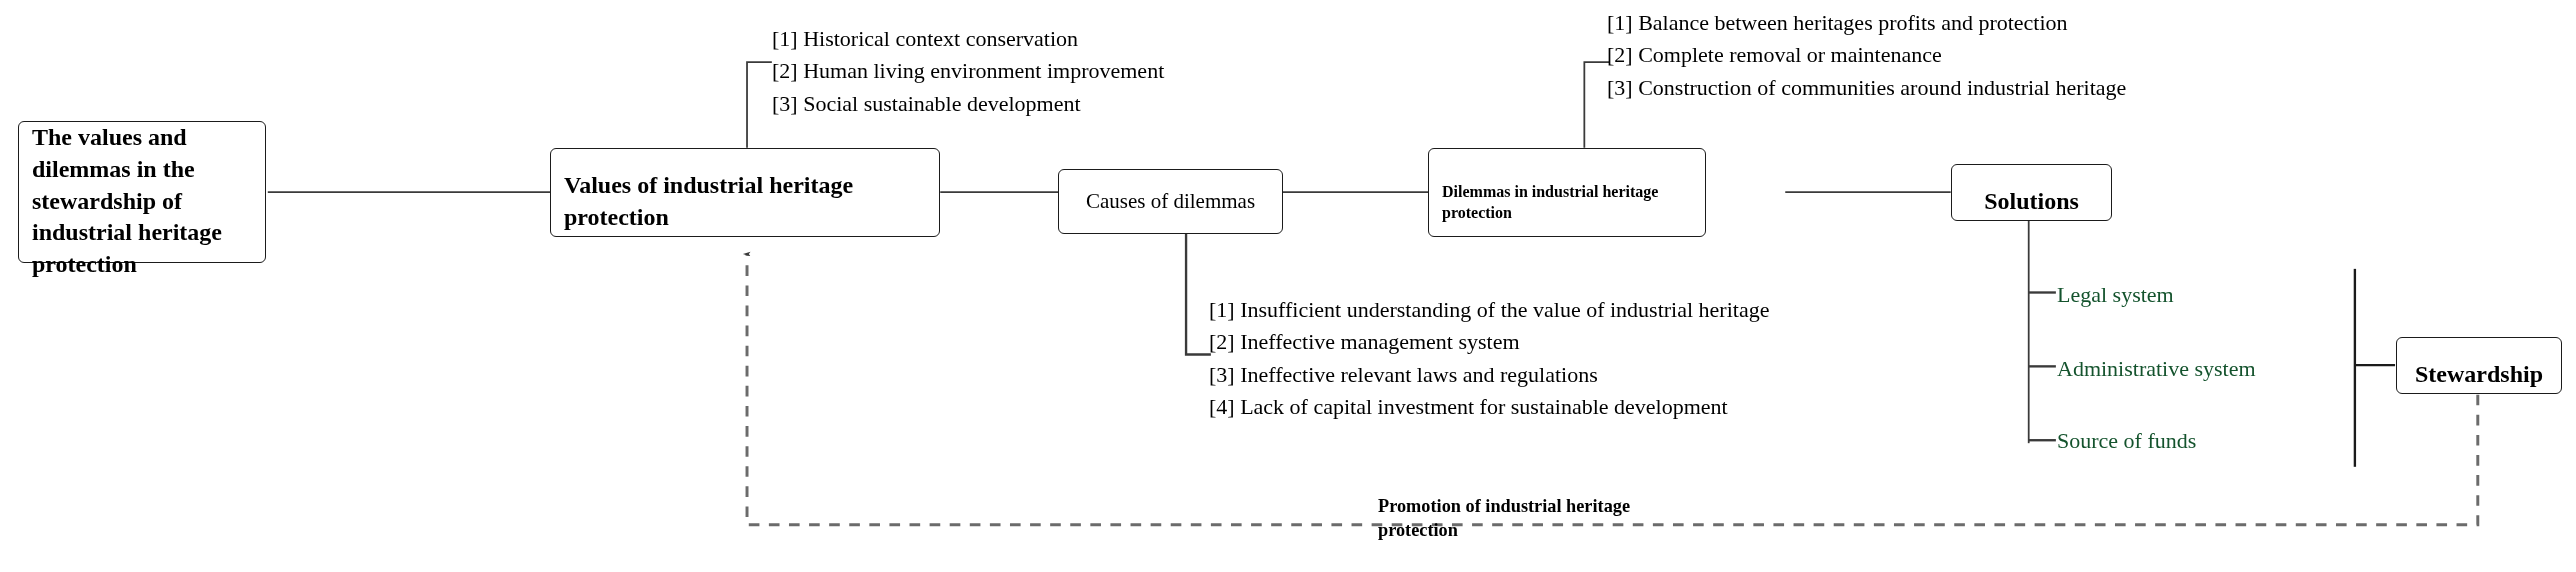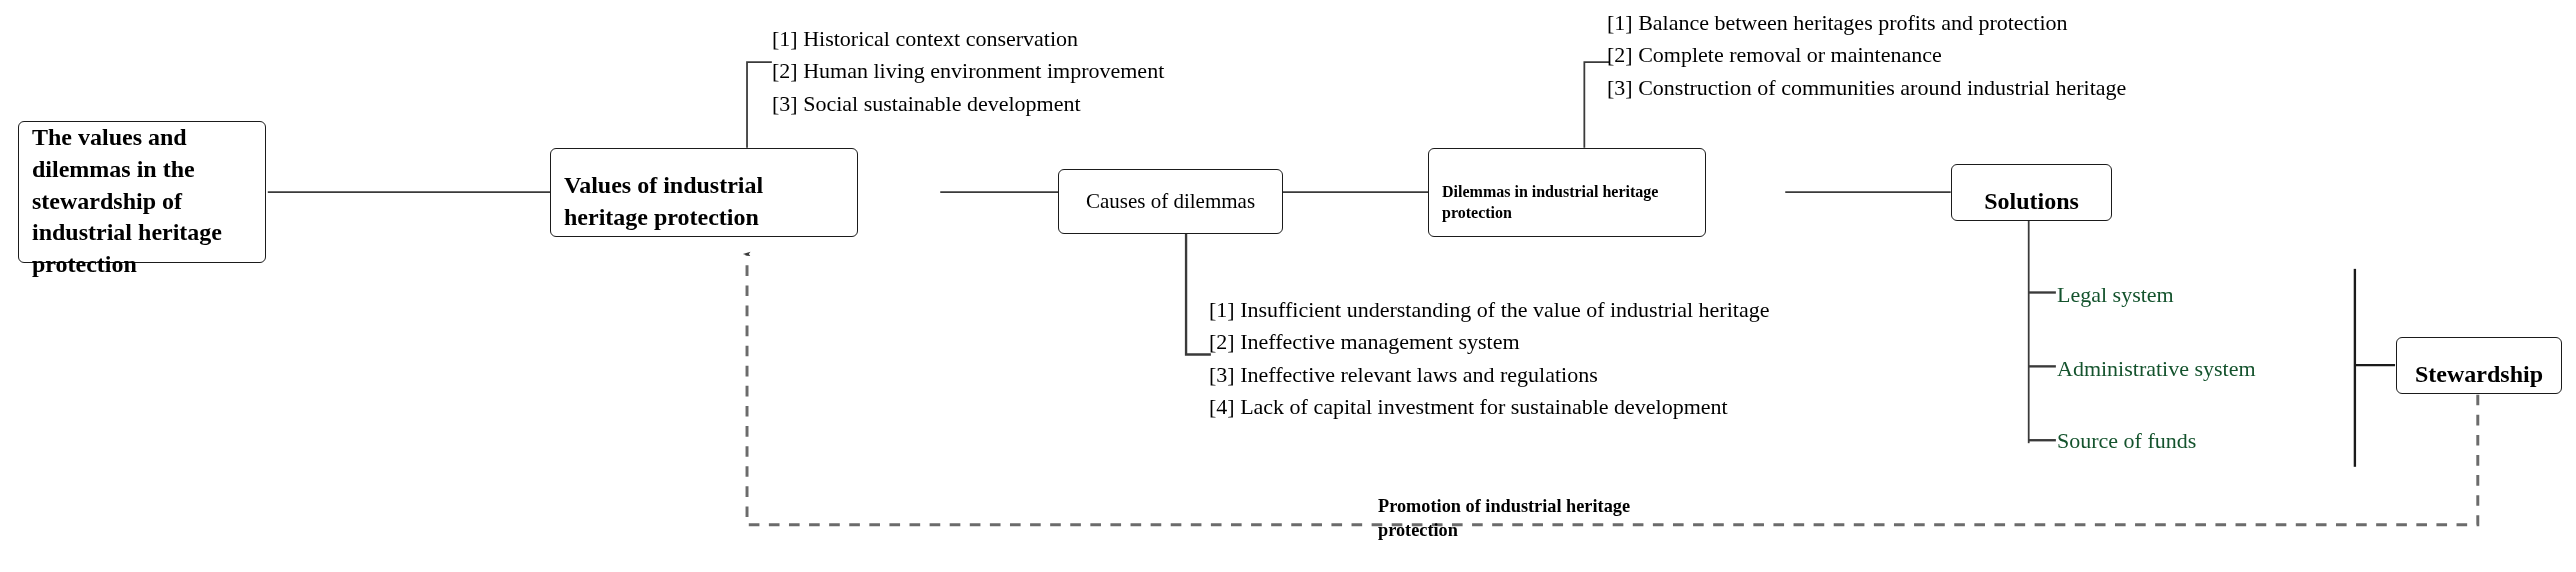--- a/index.html
+++ b/index.html
@@ -42,21 +42,21 @@
   .node .node-label {
     display: block;
     width: 100%;
     line-height: 1.32;
   }
   .node.bold .node-label { font-weight: bold; margin-top: 19px; }
   .node.center { justify-content: center; text-align: center; }
   .node.center .node-label { text-align: center; }
 
   #node-root        { left: 18px;   top: 121px; width: 248px; height: 142px; font-size: 24px; }
-  #node-values      { left: 550px;  top: 148px; width: 308px; height: 89px; font-size: 24px; }
+  #node-values      { left: 550px;  top: 148px; width: 390px; height: 89px; font-size: 24px; }
   #node-causes      { left: 1058px; top: 169px; width: 225px; height: 65px;  font-size: 21px; }
   #node-dilemmas    { left: 1428px; top: 148px; width: 278px; height: 89px; font-size: 16px; }
   #node-solutions   { left: 1951px; top: 164px; width: 161px; height: 57px;  font-size: 24px; }
   #node-stewardship { left: 2396px; top: 337px; width: 166px; height: 57px;  font-size: 24px; }
 
   .list-block {
     position: absolute;
     font-family: "Liberation Serif", "DejaVu Serif", serif;
     font-size: 22px;
     line-height: 1.47;

